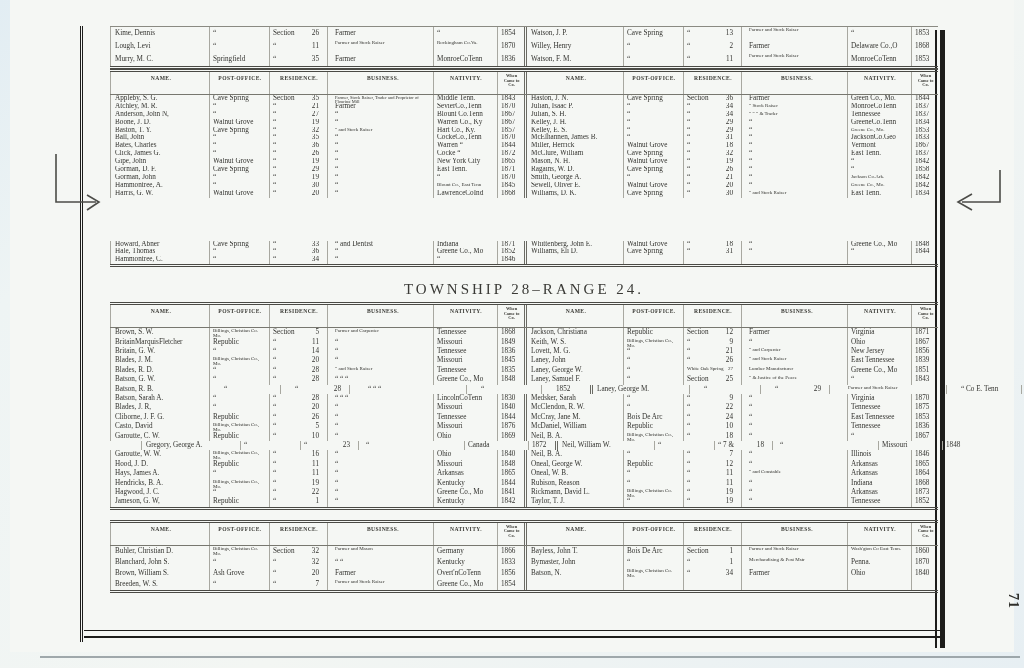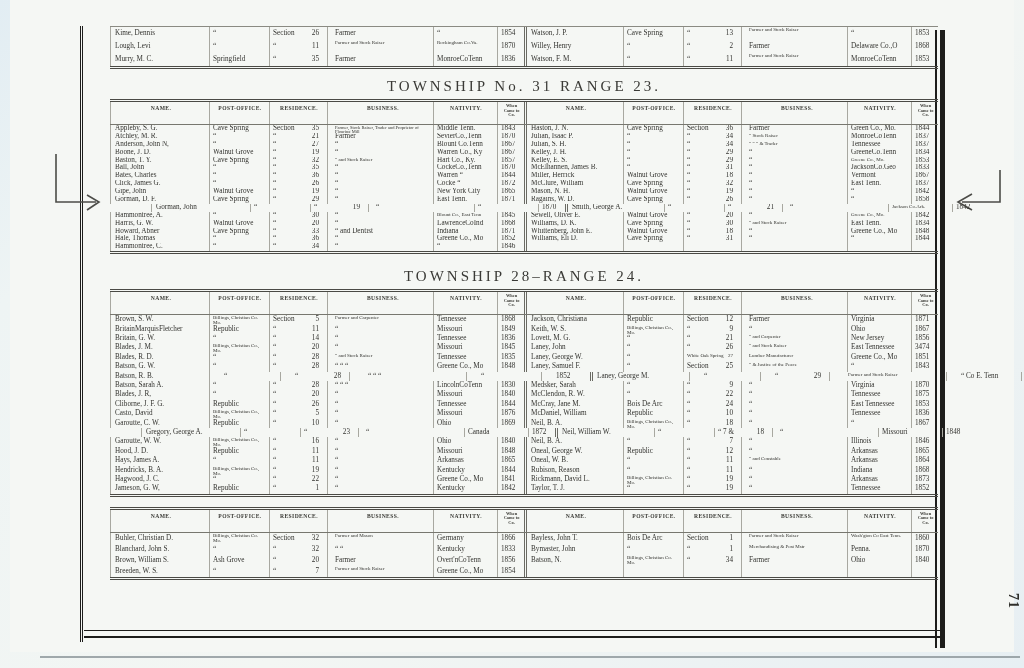--- a/index.html
+++ b/index.html
@@ -131,21 +131,20 @@
           <div class="cell c1">“</div>
           <div class="cell c2 res">
             <span>“</span>
             <span>11</span>
           </div>
           <div class="cell c3 sm">Farmer and Stock Raiser</div>
           <div class="cell c4">MonroeCoTenn</div>
           <div class="cell c5">1853</div>
         </div>
       </div>
-      <div class="tbl-title">TOWNSHIP No. 31 RANGE 23.</div>
       <div class="tbl" style="margin-bottom: 14px;">
         <div class="row hrow">
           <div class="cell c0">NAME.</div>
           <div class="cell c1">POST-OFFICE.</div>
           <div class="cell c2">RESIDENCE.</div>
           <div class="cell c3">BUSINESS.</div>
           <div class="cell c4">NATIVITY.</div>
           <div class="cell c5 yr-head">When Came to Co.</div>
           <div class="cell c0 half">NAME.</div>
           <div class="cell c1">POST-OFFICE.</div>
@@ -347,21 +346,21 @@
           <div class="cell c0 half">Ragains, W. D.</div>
           <div class="cell c1">Cave Spring</div>
           <div class="cell c2 res">
             <span>“</span>
             <span>26</span>
           </div>
           <div class="cell c3">“</div>
           <div class="cell c4">“</div>
           <div class="cell c5">1858</div>
         </div>
-        <div class="row" style="height: 7.9px; line-height: 7.9px; margin-left: 41px;">
+        <div class="row" style="height: 7.9px; line-height: 7.9px;">
           <div class="cell c0">Gorman, John</div>
           <div class="cell c1">“</div>
           <div class="cell c2 res">
             <span>“</span>
             <span>19</span>
           </div>
           <div class="cell c3">“</div>
           <div class="cell c4">“</div>
           <div class="cell c5">1870</div>
           <div class="cell c0 half">Smith, George A.</div>
@@ -407,21 +406,21 @@
           <div class="cell c0 half">Williams, D. K.</div>
           <div class="cell c1">Cave Spring</div>
           <div class="cell c2 res">
             <span>“</span>
             <span>30</span>
           </div>
           <div class="cell c3 sm">“  and Stock Raiser</div>
           <div class="cell c4">East Tenn.</div>
           <div class="cell c5">1834</div>
         </div>
-        <div class="row" style="height: 7.9px; line-height: 7.9px;">
+        <div class="row" style="height: 7.9px; line-height: 7.9px; margin-top: 43px;">
           <div class="cell c0">Howard, Abner</div>
           <div class="cell c1">Cave Spring</div>
           <div class="cell c2 res">
             <span>“</span>
             <span>33</span>
           </div>
           <div class="cell c3">“  and Dentist</div>
           <div class="cell c4">Indiana</div>
           <div class="cell c5">1871</div>
           <div class="cell c0 half">Whittenberg, John E.</div>
@@ -559,21 +558,21 @@
           <div class="cell c4">Missouri</div>
           <div class="cell c5">1845</div>
           <div class="cell c0 half">Laney, John</div>
           <div class="cell c1">“</div>
           <div class="cell c2 res">
             <span>“</span>
             <span>26</span>
           </div>
           <div class="cell c3 sm">“  and Stock Raiser</div>
           <div class="cell c4">East Tennessee</div>
-          <div class="cell c5">3474</div>
+          <div class="cell c5">1839</div>
         </div>
         <div class="row" style="height: 9.4px; line-height: 9.4px;">
           <div class="cell c0">Blades, R. D.</div>
           <div class="cell c1">“</div>
           <div class="cell c2 res">
             <span>“</span>
             <span>28</span>
           </div>
           <div class="cell c3 sm">“  and Stock Raiser</div>
           <div class="cell c4">Tennessee</div>

